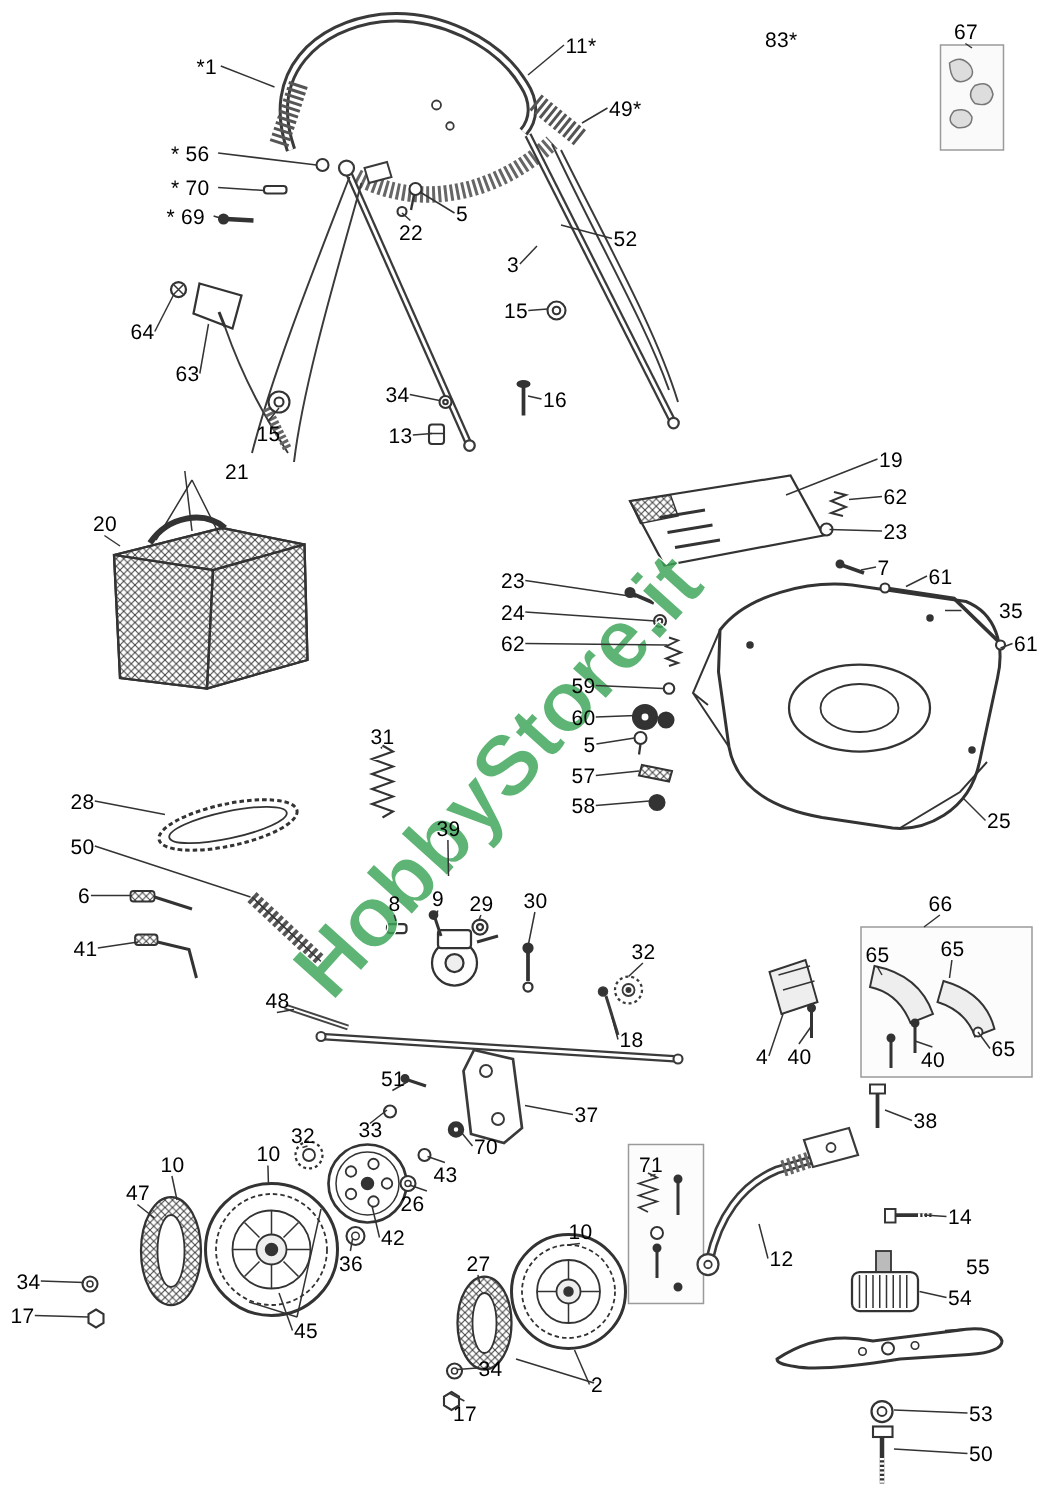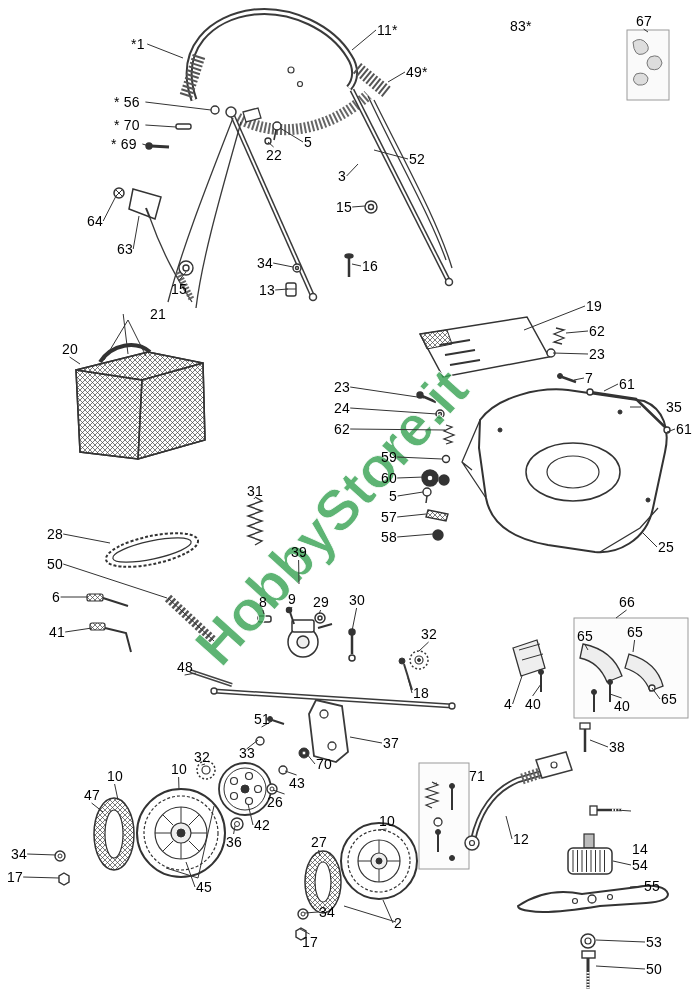--- a/index.html
+++ b/index.html
@@ -445,34 +445,34 @@
       <div class="part-label" style="left: 661px; top: 691px;">65</div>
       <div class="part-label" style="left: 254px; top: 711px; text-align: center;">51</div>
       <div class="part-label" style="left: 239px; top: 733px; margin-top: 12px;">33</div>
       <div class="part-label" style="left: 383px; top: 735px;">37</div>
       <div class="part-label" style="left: 609px; top: 739px;">38</div>
       <div class="part-label" style="left: 316px; top: 756px;">70</div>
       <div class="part-label" style="left: 194px; top: 749px;">32</div>
       <div class="part-label" style="left: 107px; top: 768px;">10</div>
       <div class="part-label" style="left: 171px; top: 761px;">10</div>
       <div class="part-label" style="left: 289px; top: 775px;">43</div>
-      <div class="part-label" style="left: 426px; top: 768px; margin-left: 43px;">71</div>
+      <div class="part-label" style="left: 426px; top: 768px;">71</div>
       <div class="part-label" style="left: 84px; top: 787px;">47</div>
       <div class="part-label" style="left: 267px; top: 794px;">26</div>
-      <div class="part-label" style="left: 632px; top: 841px;">14</div>
+      <div class="part-label" style="left: 632px; top: 803px;">14</div>
       <div class="part-label" style="left: 254px; top: 817px;">42</div>
       <div class="part-label" style="left: 379px; top: 813px;">10</div>
       <div class="part-label" style="left: 311px; top: 834px;">27</div>
       <div class="part-label" style="left: 226px; top: 834px;">36</div>
       <div class="part-label" style="left: 513px; top: 831px;">12</div>
       <div class="part-label" style="left: 11px; top: 846px;">34</div>
       <div class="part-label" style="left: 632px; top: 857px;">54</div>
       <div class="part-label" style="left: 7px; top: 869px;">17</div>
       <div class="part-label" style="left: 196px; top: 879px;">45</div>
-      <div class="part-label" style="left: 644px; top: 878px;">55</div>
+      <div class="part-label" style="left: 644px; top: 836px;">55</div>
       <div class="part-label" style="left: 319px; top: 904px;">34</div>
       <div class="part-label" style="left: 394px; top: 915px;">2</div>
       <div class="part-label" style="left: 302px; top: 934px;">17</div>
       <div class="part-label" style="left: 646px; top: 934px;">53</div>
       <div class="part-label" style="left: 646px; top: 961px;">50</div>
     </div>
 
 </div>
 
 </body></html>

